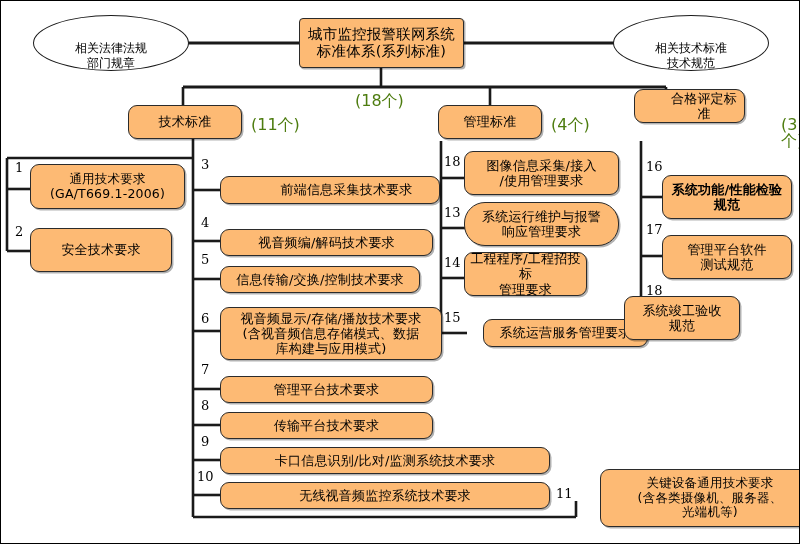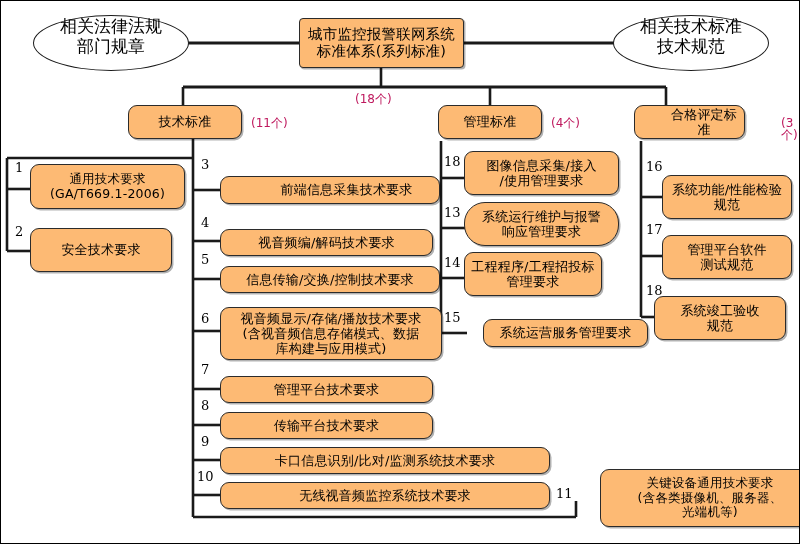--- a/index.html
+++ b/index.html
@@ -29,34 +29,34 @@
     padding:1px 3px;
   }
   .node.sharp{border-radius:3px;}
   .node.root{font-size:14.5px;border-width:1.6px;border-radius:4px;}
   .ellipse{
     position:absolute;
     box-sizing:border-box;
     border:1.4px solid #1a1a1a;
     border-radius:50%;
     background:#fff;
-    display:flex;align-items:flex-start;justify-content:center;
+    display:flex;align-items:flex-end;justify-content:center;
     text-align:center;
-    font-size:17px;line-height:1.2;color:#000;
+    font-size:12px;line-height:1.2;color:#000;
   }
   .num{
     position:absolute;
     font-size:13px;
     color:#000;
     font-family:"DejaVu Serif","Liberation Serif",serif;
     line-height:1;
   }
   .cnt{
     position:absolute;
-    font-size:12px;color:#be185d;line-height:1;
+    font-size:16px;color:#4d7c0f;line-height:1;
   }
   .txt2{white-space:pre-line;}
 </style>
 </head>
 <body>
 
 <div id="canvas">
 
   <svg class="layer" viewBox="0 0 800 544">
     <g stroke="#1a1a1a" fill="none" stroke-linecap="butt">
@@ -122,21 +122,21 @@
   <div class="node" style="left:127px;top:104px;width:114px;height:34px;">
     <span>技术标准</span>
   </div>
   <div class="cnt" style="left:250px;top:116px;">(11个)</div>
 
   <div class="node" style="left:437px;top:104px;width:104px;height:34px;">
     <span>管理标准</span>
   </div>
   <div class="cnt" style="left:550px;top:116px;">(4个)</div>
 
-  <div class="node" style="left:633px;top:104px;width:111px;height:34px;padding-left:32px;">
+  <div class="node" style="left:633px;top:88px;width:111px;height:34px;padding-left:32px;">
     <span>合格评定标准</span>
   </div>
   <div class="cnt" style="left:780px;top:116px;">(3个)</div>
 
   <div class="num" style="left:14px;top:160px;">1</div>
   <div class="node" style="left:29px;top:163px;width:155px;height:45px;font-size:12.5px;">
     <span class="txt2">通用技术要求
 (GA/T669.1-2006)</span>
   </div>
 
@@ -149,21 +149,21 @@
   <div class="node" style="left:219px;top:175px;width:220px;height:28px;padding-left:36px;">
     <span class="txt2">前端信息采集技术要求</span>
   </div>
 
   <div class="num" style="left:200px;top:215px;">4</div>
   <div class="node" style="left:219px;top:228px;width:213px;height:27px;">
     <span class="txt2">视音频编/解码技术要求</span>
   </div>
 
   <div class="num" style="left:200px;top:252px;">5</div>
-  <div class="node" style="left:219px;top:265px;width:220px;height:27px;">
+  <div class="node" style="left:219px;top:265px;width:200px;height:27px;">
     <span class="txt2">信息传输/交换/控制技术要求</span>
   </div>
 
   <div class="num" style="left:200px;top:311px;">6</div>
   <div class="node" style="left:219px;top:306px;width:222px;height:53px;">
     <span class="txt2">视音频显示/存储/播放技术要求
 (含视音频信息存储模式、数据
 库构建与应用模式)</span>
   </div>
 
@@ -200,41 +200,41 @@
 /使用管理要求</span>
   </div>
 
   <div class="num" style="left:443px;top:205px;">13</div>
   <div class="node" style="left:463px;top:201px;width:155px;height:44px;border-radius:21px;">
     <span class="txt2">系统运行维护与报警
 响应管理要求</span>
   </div>
 
   <div class="num" style="left:443px;top:255px;">14</div>
-  <div class="node" style="left:463px;top:251px;width:138px;height:44px;">
+  <div class="node" style="left:463px;top:251px;width:123px;height:44px;">
     <span class="txt2">工程程序/工程招投标
 管理要求</span>
   </div>
 
   <div class="num" style="left:443px;top:310px;">15</div>
   <div class="node" style="left:482px;top:318px;width:165px;height:28px;text-align:right;">
     <span class="txt2">系统运营服务管理要求</span>
   </div>
 
   <div class="num" style="left:645px;top:159px;">16</div>
-  <div class="node" style="left:661px;top:174px;width:130px;height:44px;">
+  <div class="node" style="left:661px;top:174px;width:130px;height:44px;font-weight:bold;">
     <span class="txt2">系统功能/性能检验
 规范</span>
   </div>
 
   <div class="num" style="left:645px;top:222px;">17</div>
   <div class="node" style="left:661px;top:234px;width:130px;height:44px;">
     <span class="txt2">管理平台软件
 测试规范</span>
   </div>
 
   <div class="num" style="left:645px;top:283px;">18</div>
-  <div class="node" style="left:653px;top:295px;width:132px;height:44px;">
+  <div class="node" style="left:623px;top:295px;width:116px;height:44px;">
     <span class="txt2">系统竣工验收
 规范</span>
   </div>
 
 </div>
 
 </body></html>

